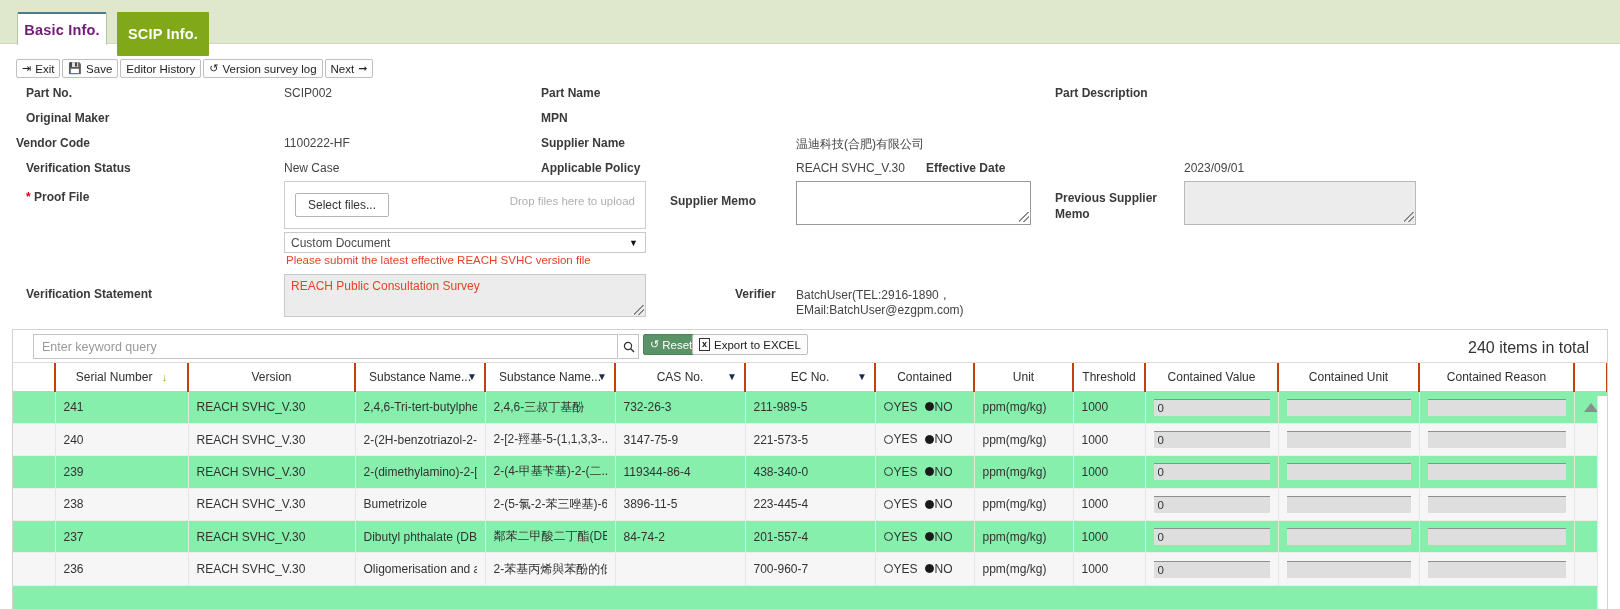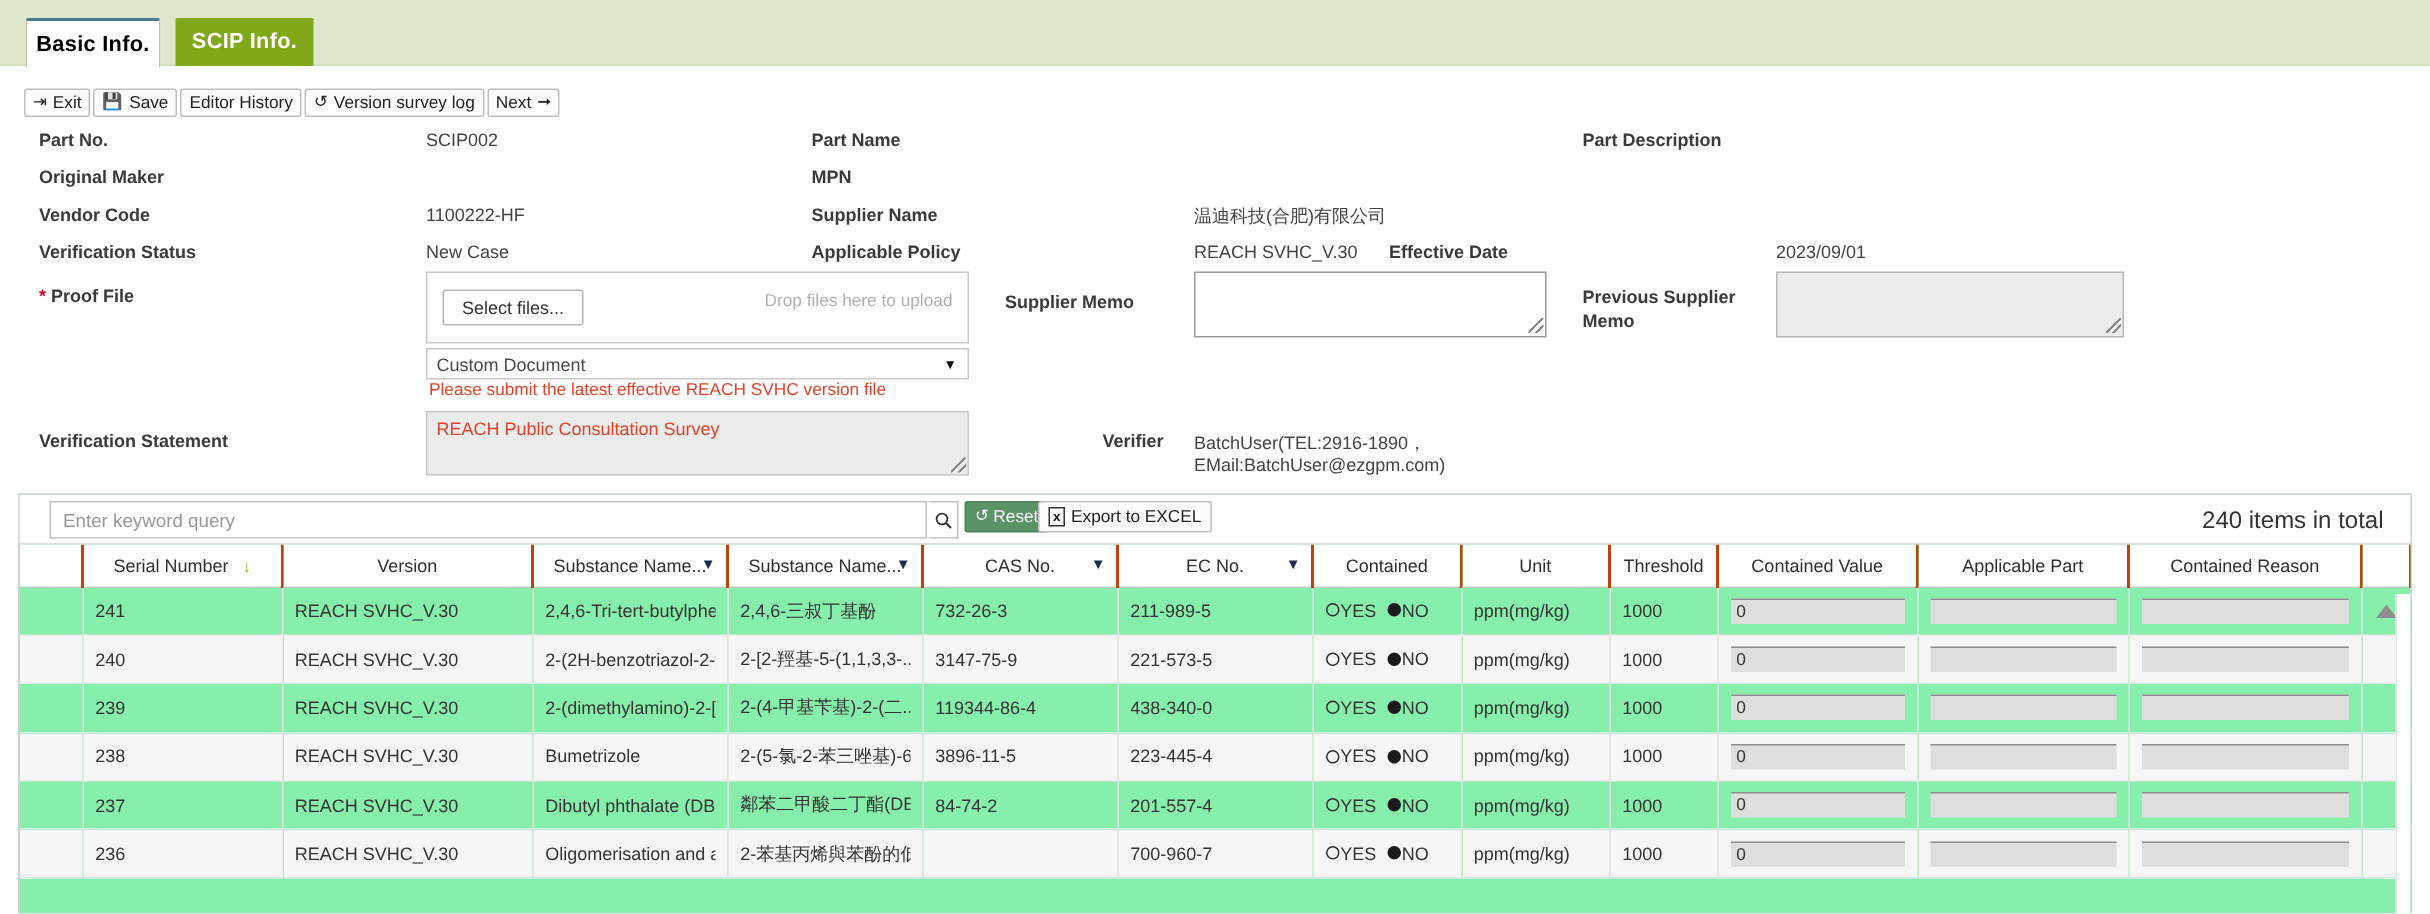--- a/index.html
+++ b/index.html
@@ -14,28 +14,28 @@
   }
   .page { position: relative; width: 1620px; height: 609px; }
 
   
   .tabstrip {
     position: absolute; left: 0; top: 0; width: 1620px; height: 44px;
     background: #dfe8cd;
     border-bottom: 1px solid #cfd9bc;
   }
   .tab {
-    position: absolute; top: 12px; height: 32px;
+    position: absolute; top: 12px; height: 44px;
     display: flex; align-items: center; justify-content: center;
     font-size: 14.5px; font-weight: bold; letter-spacing: .2px;
     cursor: pointer; user-select: none;
   }
   .tab-basic {
     left: 17px; width: 90px;
-    background: #ffffff; color: #000000;
+    background: #ffffff; color: #701a75;
     border: 1px solid #b9c6a2; border-bottom: none;
     border-top: 2px solid #4d7a8c;
     border-radius: 2px 2px 0 0;
     height: 33px;
   }
   .tab-scip {
     left: 117px; width: 92px;
     background: #80a818; color: #ffffff;
     border-radius: 1px;
   }
@@ -246,21 +246,21 @@
     <div class="lbl" style="left:541px; top:2px;">Part Name</div>
     <div class="val" style="left:796px; top:2px;"></div>
     <div class="lbl" style="left:1055px; top:2px;">Part Description</div>
     <div class="val" style="left:1310px; top:2px;"></div>
 
     <div class="lbl" style="left:26px; top:27px;">Original Maker</div>
     <div class="val" style="left:284px; top:27px;"></div>
     <div class="lbl" style="left:541px; top:27px;">MPN</div>
     <div class="val" style="left:796px; top:27px;"></div>
 
-    <div class="lbl" style="left:26px; top:52px;">Vendor Code</div>
+    <div class="lbl" style="left:16px; top:52px;">Vendor Code</div>
     <div class="val" style="left:284px; top:52px;">1100222-HF</div>
     <div class="lbl" style="left:541px; top:52px;">Supplier Name</div>
     <div class="val" style="left:796px; top:52px;">温迪科技(合肥)有限公司</div>
 
     <div class="lbl" style="left:26px; top:77px;">Verification Status</div>
     <div class="val" style="left:284px; top:77px;">New Case</div>
     <div class="lbl" style="left:541px; top:77px;">Applicable Policy</div>
     <div class="val" style="left:796px; top:77px;">REACH SVHC_V.30</div>
     <div class="lbl" style="left:926px; top:77px;">Effective Date</div>
     <div class="val" style="left:1184px; top:77px;">2023/09/01</div>
@@ -372,21 +372,21 @@
             <th>
               <span>Unit</span>
             </th>
             <th>
               <span>Threshold</span>
             </th>
             <th>
               <span>Contained Value</span>
             </th>
             <th>
-              <span>Applicable Part</span>
+              <span>Contained Unit</span>
             </th>
             <th>
               <span>Contained Reason</span>
             </th>
             <th></th>
           </tr>
         </thead>
         <tbody id="grid-body">
             <tr class="">
               <td></td>

